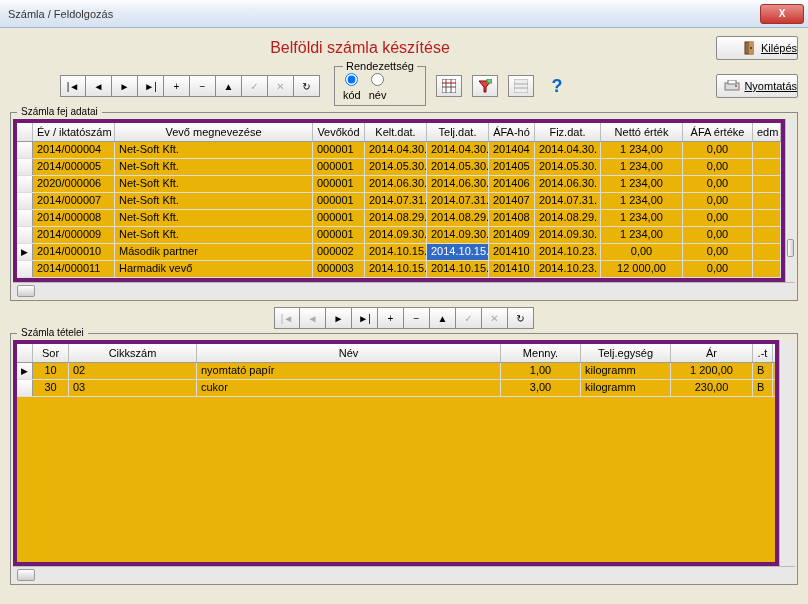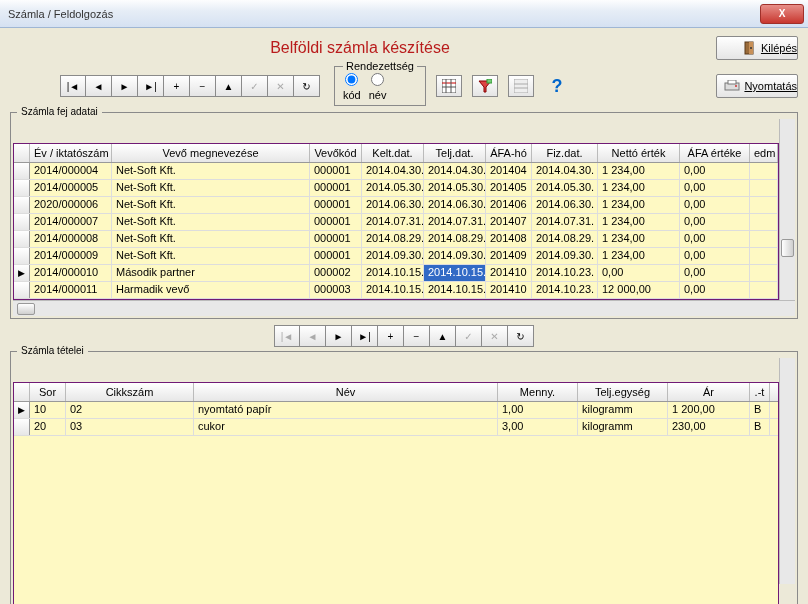--- a/index.html
+++ b/index.html
@@ -27,27 +27,27 @@
 .sort-box-title { position: relative; top: -9px; background: #ece9d8; padding: 0 3px; display: inline-block; }
 .sort-opts { display: flex; gap: 8px; margin-top: -8px; }
 .sort-opts label { display: flex; align-items: center; gap: 3px; flex-direction: column; }
 
 .icon-btn { width: 26px; height: 22px; background: linear-gradient(#fff,#e5e5e5); border: 1px solid #8a8a8a; display: flex; align-items: center; justify-content: center; cursor: pointer; margin-left: 4px; }
 
 .group-box { border: 1px solid #8a8a8a; margin-bottom: 6px; }
 .group-title { position: relative; top: -8px; left: 6px; background: #ece9d8; padding: 0 4px; display: inline-block; font-size: 10px; }
 .group-body { padding: 0 2px 2px 2px; margin-top: -6px; }
 
-.grid { border: 1px solid #701a75; background: #fef9c3; margin-top: 24px; }
+.grid { border: 4px solid #701a75; background: #eab308; }
 .grid-head { display: flex; background: linear-gradient(#fff,#e7e7e7); border-bottom: 1px solid #999; }
 .grid-head .cell { border-right: 1px solid #bbb; padding: 3px 4px; text-align: center; overflow: hidden; white-space: nowrap; }
 .grid-row { display: flex; border-bottom: 1px solid #ddd; height: 17px; }
 .grid-row .cell { border-right: 1px solid #ddd; padding: 1px 4px; overflow: hidden; white-space: nowrap; }
 .row-ind { width: 16px; background: linear-gradient(#fff,#e7e7e7); border-right: 1px solid #999; display: flex; align-items: center; justify-content: center; font-size: 9px; }
-.num { text-align: left; }
+.num { text-align: center; }
 .sel { background: #316ac5; color: #fff; }
 
 .scroll-track { height: 16px; background: #e8e8e8; border-top: 1px solid #bbb; display: flex; align-items: center; }
 .scroll-thumb-h { width: 18px; height: 12px; background: linear-gradient(#fff,#cfcfcf); border: 1px solid #999; margin-left: 4px; border-radius: 2px; }
 .vscroll { width: 16px; background: #e8e8e8; border-left: 1px solid #bbb; }
 .vscroll-thumb { height: 18px; background: linear-gradient(90deg,#fff,#cfcfcf); border: 1px solid #999; border-radius: 2px; margin: 4px 1px; }
 
 .mid-toolbar { display: flex; justify-content: center; margin: 4px 0; }
 
 
@@ -316,21 +316,21 @@
                 <div class="cell h2-c1 num">10</div>
                 <div class="cell h2-c2">02</div>
                 <div class="cell h2-c3">nyomtató papír</div>
                 <div class="cell h2-c4 num">1,00</div>
                 <div class="cell h2-c5">kilogramm</div>
                 <div class="cell h2-c6 num">1 200,00</div>
                 <div class="cell h2-c7">B</div>
               </div>
               <div class="grid-row">
                 <div class="row-ind"></div>
-                <div class="cell h2-c1 num">20</div>
+                <div class="cell h2-c1 num">30</div>
                 <div class="cell h2-c2">03</div>
                 <div class="cell h2-c3">cukor</div>
                 <div class="cell h2-c4 num">3,00</div>
                 <div class="cell h2-c5">kilogramm</div>
                 <div class="cell h2-c6 num">230,00</div>
                 <div class="cell h2-c7">B</div>
               </div>
             </div>
         </div>
         <div class="vscroll" style="height:226px"></div>

